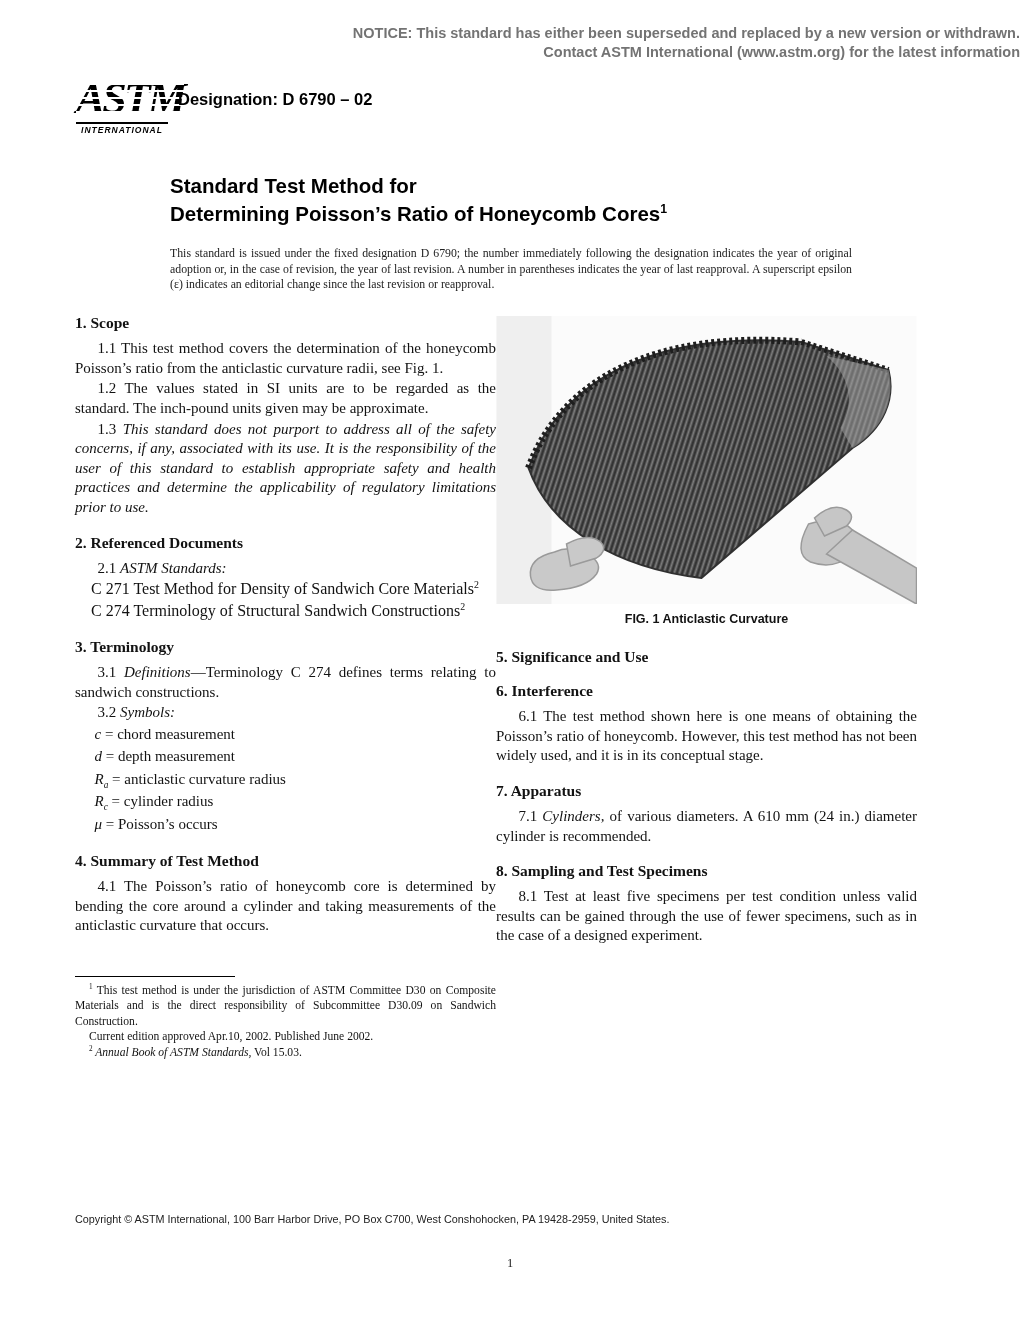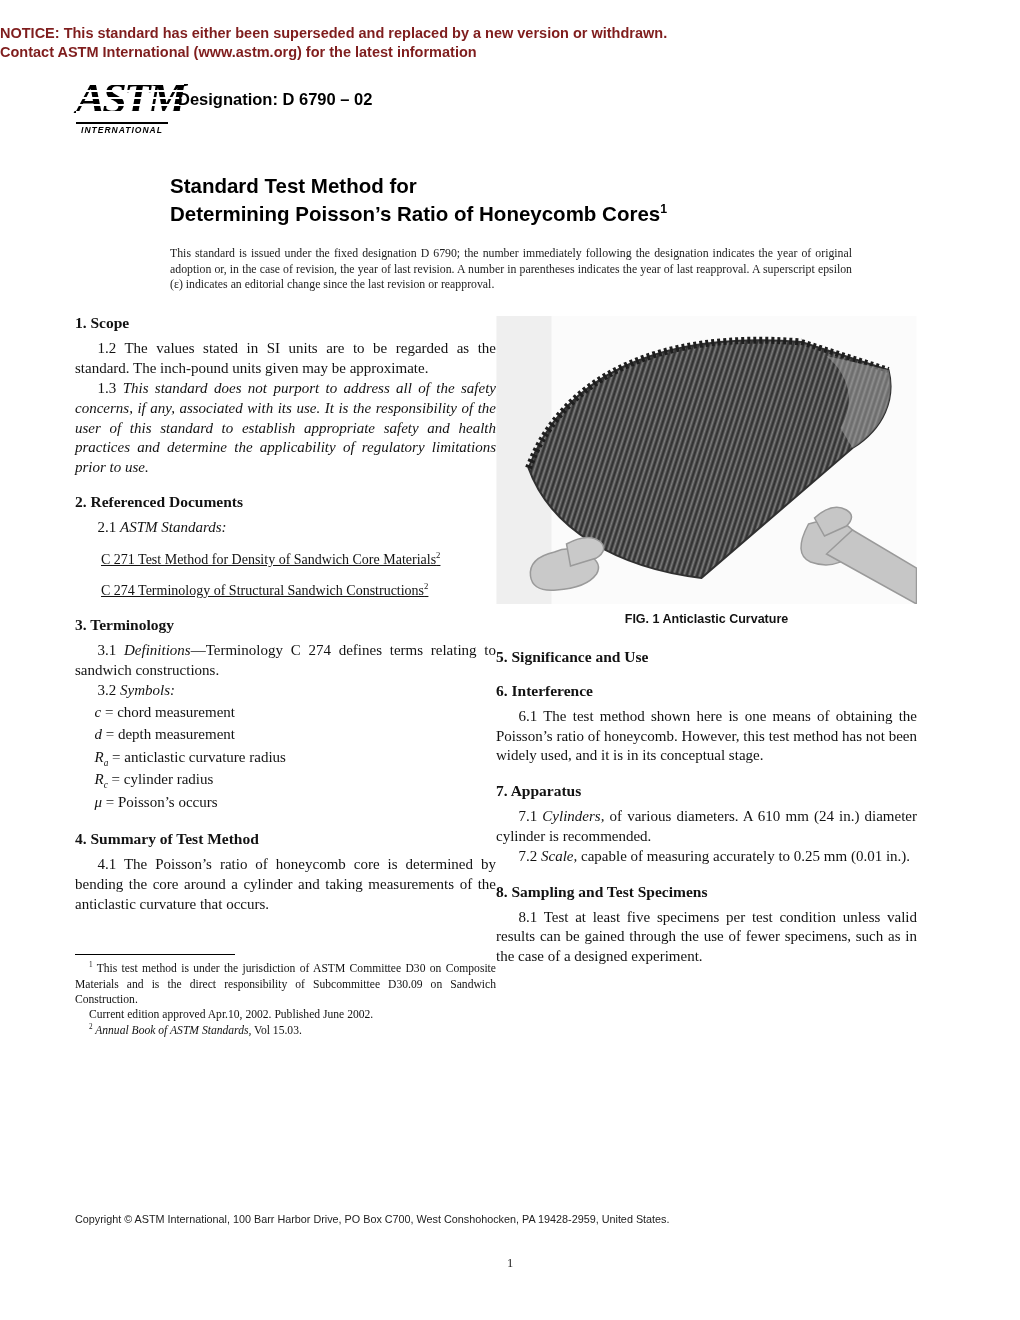--- a/index.html
+++ b/index.html
@@ -9,24 +9,24 @@
     margin:0 auto;
     background:#ffffff;
     font-family:"Liberation Serif", serif;
     color:#121212;
     box-sizing:border-box;
     overflow:hidden;
   }
   
   .notice {
     position:absolute; top:24px; left:0; right:0;
-    text-align:left;
+    text-align:right;
     font-family:"Liberation Sans", sans-serif;
     font-weight:bold; font-size:14.5px; line-height:1.32;
-    color:#7f1d1d;
+    color:#737373;
   }
   
   .logo { position:absolute; left:76px; top:78px; width:92px; text-align:center; }
   .logo-astm {
     position:relative; display:inline-block;
     font-family:"Liberation Serif", serif;
     font-style:italic; font-weight:900;
     font-size:44px; line-height:0.95; letter-spacing:-3px;
     color:#000;
   }
@@ -68,22 +68,22 @@
     font-weight:bold; font-size:15.5px;
     margin:16px 0 7px 0;
   }
   .sec-heading.first { margin-top:4px; }
   .para {
     font-size:15px; line-height:1.31; text-align:justify;
     text-indent:1.5em; margin:0 0 1px 0;
   }
   .para .it, .it { font-style:italic; }
   .ref-item {
-    font-size:14px; line-height:1.31;
-    padding-left:2em; text-indent:-1em; margin:12px;text-decoration:underline;
+    font-size:16px; line-height:1.31;
+    padding-left:2em; text-indent:-1em; margin:0;
   }
   sup.small { font-size:62%; }
   .symbol-line {
     font-size:15px; line-height:1.34; margin-left:1.3em;
   }
   .symbol-line .sym { font-style:italic; }
   .symbol-line .sub { font-style:italic; font-size:62%; vertical-align:sub; }
   
   .footnotes { margin-top:40px; }
   .fn-rule { width:160px; border-top:1px solid #000; margin:0 0 6px 0; }
@@ -133,20 +133,21 @@
     <div><span>Determining Poisson’s Ratio of Honeycomb Cores</span><sup>1</sup></div>
   </div>
 
   <div class="issue-note">This standard is issued under the fixed designation D 6790; the number immediately following the designation indicates the year of original adoption or, in the case of revision, the year of last revision. A number in parentheses indicates the year of last reapproval. A superscript epsilon (ε) indicates an editorial change since the last revision or reapproval.</div>
 
   <div class="columns">
 
     <div class="col">
 
       <div class="sec-heading first">1.  Scope</div>
+      <p class="para">1.1 This test method covers the determination of the honeycomb Poisson’s ratio from the anticlastic curvature radii, see Fig. 1.</p>
       <p class="para">1.2 The values stated in SI units are to be regarded as the standard. The inch-pound units given may be approximate.</p>
       <p class="para"><span>1.3 </span><span class="it">This standard does not purport to address all of the safety concerns, if any, associated with its use. It is the responsibility of the user of this standard to establish appropriate safety and health practices and determine the applicability of regulatory limitations prior to use.</span></p>
 
       <div class="sec-heading">2.  Referenced Documents</div>
       <p class="para"><span>2.1 </span><span class="it">ASTM Standards:</span></p>
       <p class="ref-item"><span>C 271  Test Method for Density of Sandwich Core Materials</span><sup class="small">2</sup></p>
       <p class="ref-item"><span>C 274  Terminology of Structural Sandwich Constructions</span><sup class="small">2</sup></p>
 
       <div class="sec-heading">3.  Terminology</div>
       <p class="para"><span>3.1 </span><span class="it">Definitions</span><span>—Terminology C 274 defines terms relating to sandwich constructions.</span></p>
@@ -205,21 +206,20 @@
         <div class="figure-caption">FIG. 1 Anticlastic Curvature</div>
       </div>
 
       <div class="sec-heading right-first-heading">5.  Significance and Use</div>
 
       <div class="sec-heading">6.  Interference</div>
       <p class="para">6.1 The test method shown here is one means of obtaining the Poisson’s ratio of honeycomb. However, this test method has not been widely used, and it is in its conceptual stage.</p>
 
       <div class="sec-heading">7.  Apparatus</div>
       <p class="para"><span>7.1 </span><span class="it">Cylinders,</span><span> of various diameters. A 610 mm (24 in.) diameter cylinder is recommended.</span></p>
-      <p class="para"><span>7.2 </span><span class="it">Scale,</span><span> capable of measuring accurately to 0.25 mm (0.01 in.).</span></p>
 
       <div class="sec-heading">8.  Sampling and Test Specimens</div>
       <p class="para">8.1 Test at least five specimens per test condition unless valid results can be gained through the use of fewer specimens, such as in the case of a designed experiment.</p>
 
     </div>
   </div>
 
   <div class="copyright">Copyright © ASTM International, 100 Barr Harbor Drive, PO Box C700, West Conshohocken, PA 19428-2959, United States.</div>
   <div class="page-number">1</div>
 

